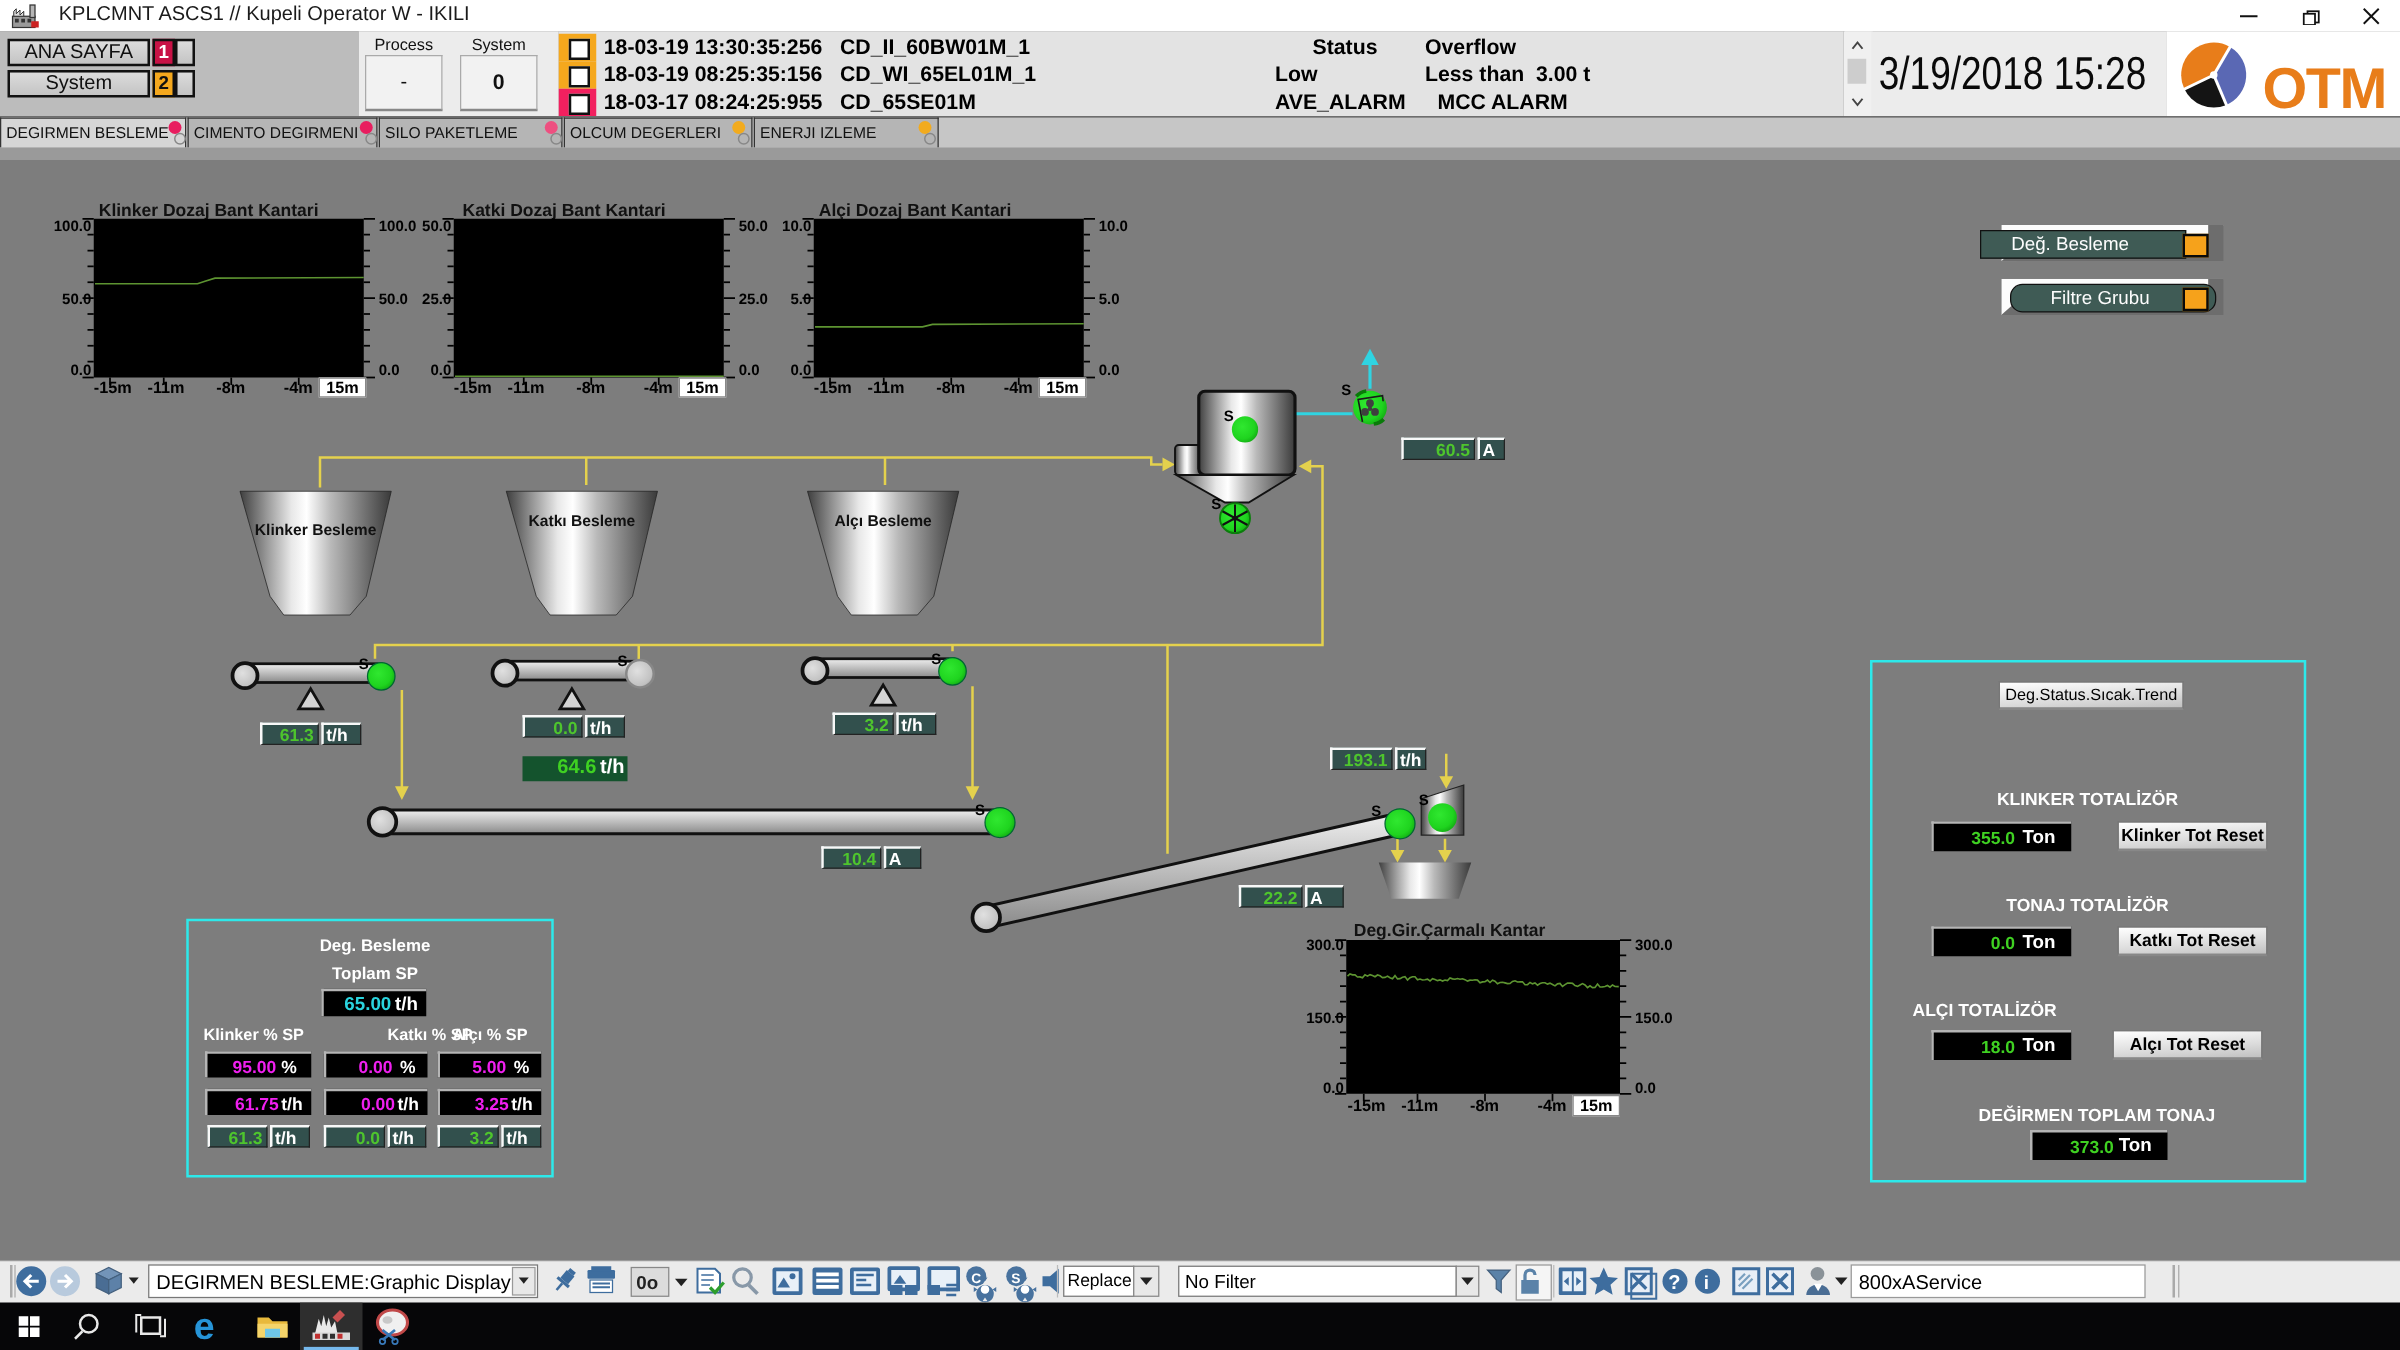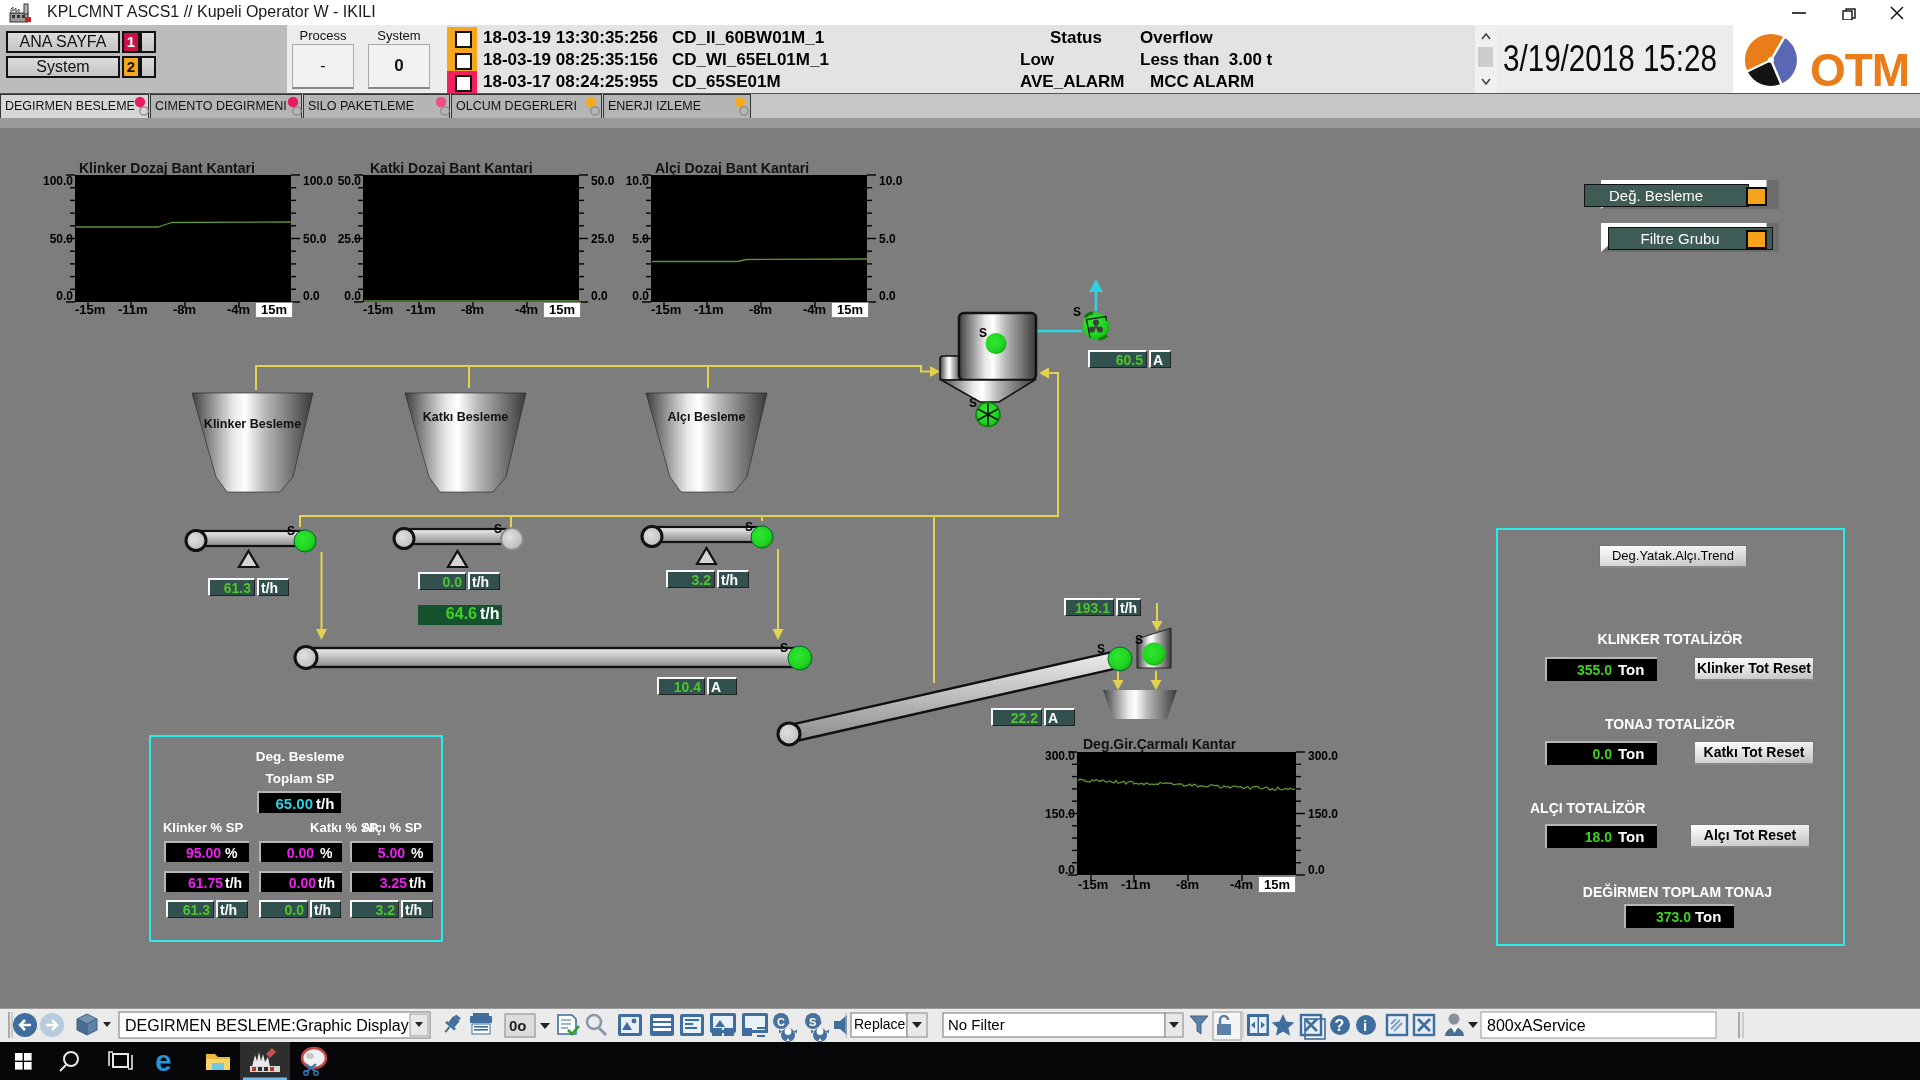--- a/index.html
+++ b/index.html
@@ -482,43 +482,43 @@
   </div>
 <div class="a" style="left:418px;top:605px;width:84px;height:20px;background:#14532d;font-weight:bold;font-size:16px;">
     <span style="position:absolute;right:25px;color:#3fd122;">64.6</span>
     <span style="position:absolute;left:62px;color:#fff;">t/h</span>
   </div>
 <div class="dv" style="left:657px;top:677px;">
     <div class="v" style="width:42px;height:15px;">10.4</div>
     <div class="u" style="width:25px;height:15px;">A</div>
   </div>
 <div class="dv" style="left:1088px;top:350px;">
-    <div class="v" style="width:53px;height:15px;">60.5</div>
+    <div class="v" style="width:53px;height:15px;margin-left:33px;">60.5</div>
     <div class="u" style="width:17px;height:15px;">A</div>
   </div>
 <div class="dv" style="left:1064px;top:598px;">
     <div class="v" style="width:44px;height:15px;">193.1</div>
     <div class="u" style="width:20px;height:15px;">t/h</div>
   </div>
 <div class="dv" style="left:991px;top:708px;">
     <div class="v" style="width:45px;height:15px;">22.2</div>
     <div class="u" style="width:26px;height:15px;">A</div>
   </div>
 
 <div class="bevel" style="left:1601px;top:180px;width:178px;height:29px;clip-path:polygon(0 0,100% 0,93% 38%,7% 38%,7% 100%,0 100%);"></div>
 <div class="a" style="left:1601px;top:180px;width:178px;height:29px;background:#6d6d6d;clip-path:polygon(100% 0,100% 100%,0 100%,7% 62%,93% 62%,93% 0);"></div>
 <div class="tealbtn" style="left:1584px;top:184px;width:163px;height:21px;line-height:21px;">Değ. Besleme&nbsp;&nbsp;&nbsp;&nbsp;&nbsp;</div>
 <div class="a" style="left:1746px;top:187px;width:17px;height:15px;background:#f6a21b;border:2.5px solid #0a0a0a;"></div>
 <div class="bevel" style="left:1601px;top:223px;width:178px;height:29px;clip-path:polygon(0 0,100% 0,93% 38%,7% 38%,7% 100%,0 100%);"></div>
 <div class="a" style="left:1601px;top:223px;width:178px;height:29px;background:#6d6d6d;clip-path:polygon(100% 0,100% 100%,0 100%,7% 62%,93% 62%,93% 0);"></div>
-<div class="tealbtn" style="left:1608px;top:227px;width:163px;height:21px;line-height:21px;">Filtre Grubu&nbsp;&nbsp;&nbsp;&nbsp;&nbsp;</div>
+<div class="tealbtn" style="left:1608px;top:227px;width:163px;height:21px;line-height:21px;border-radius:10px;">Filtre Grubu&nbsp;&nbsp;&nbsp;&nbsp;&nbsp;</div>
 <div class="a" style="left:1746px;top:230px;width:17px;height:15px;background:#f6a21b;border:2.5px solid #0a0a0a;"></div>
 
 <div class="cyanpanel" style="left:1496px;top:528px;width:345px;height:414px;"></div>
-<div class="resetbtn" style="left:1599px;top:545px;width:146px;height:20px;line-height:20px;font-weight:normal;font-size:13px;">Deg.Yatak.Alçı.Trend</div>
+<div class="resetbtn" style="left:1599px;top:545px;width:146px;height:20px;line-height:20px;font-weight:normal;font-size:13px;">Deg.Status.Sıcak.Trend</div>
 <div class="ylab" style="left:1530px;top:631px;width:280px;text-align:center;font-size:14px;">KLINKER TOTALİZÖR</div>
 <div class="a" style="left:1545px;top:657px;width:110px;height:22px;background:#000;border-top:2px solid #b5b5b5;border-left:2px solid #b5b5b5;font-weight:bold;">
     <span style="position:absolute;right:45px;top:3px;color:#3fd122;font-size:14px;">355.0</span>
     <span style="position:absolute;left:71px;top:2px;color:#fff;font-size:15px;">Ton</span>
   </div>
 <div class="resetbtn" style="left:1694px;top:657px;width:118px;height:21px;line-height:21px;">Klinker Tot Reset</div>
 <div class="ylab" style="left:1530px;top:716px;width:280px;text-align:center;font-size:14px;">TONAJ TOTALİZÖR</div>
 <div class="a" style="left:1545px;top:741px;width:110px;height:22px;background:#000;border-top:2px solid #b5b5b5;border-left:2px solid #b5b5b5;font-weight:bold;">
     <span style="position:absolute;right:45px;top:3px;color:#3fd122;font-size:14px;">0.0</span>
     <span style="position:absolute;left:71px;top:2px;color:#fff;font-size:15px;">Ton</span>

